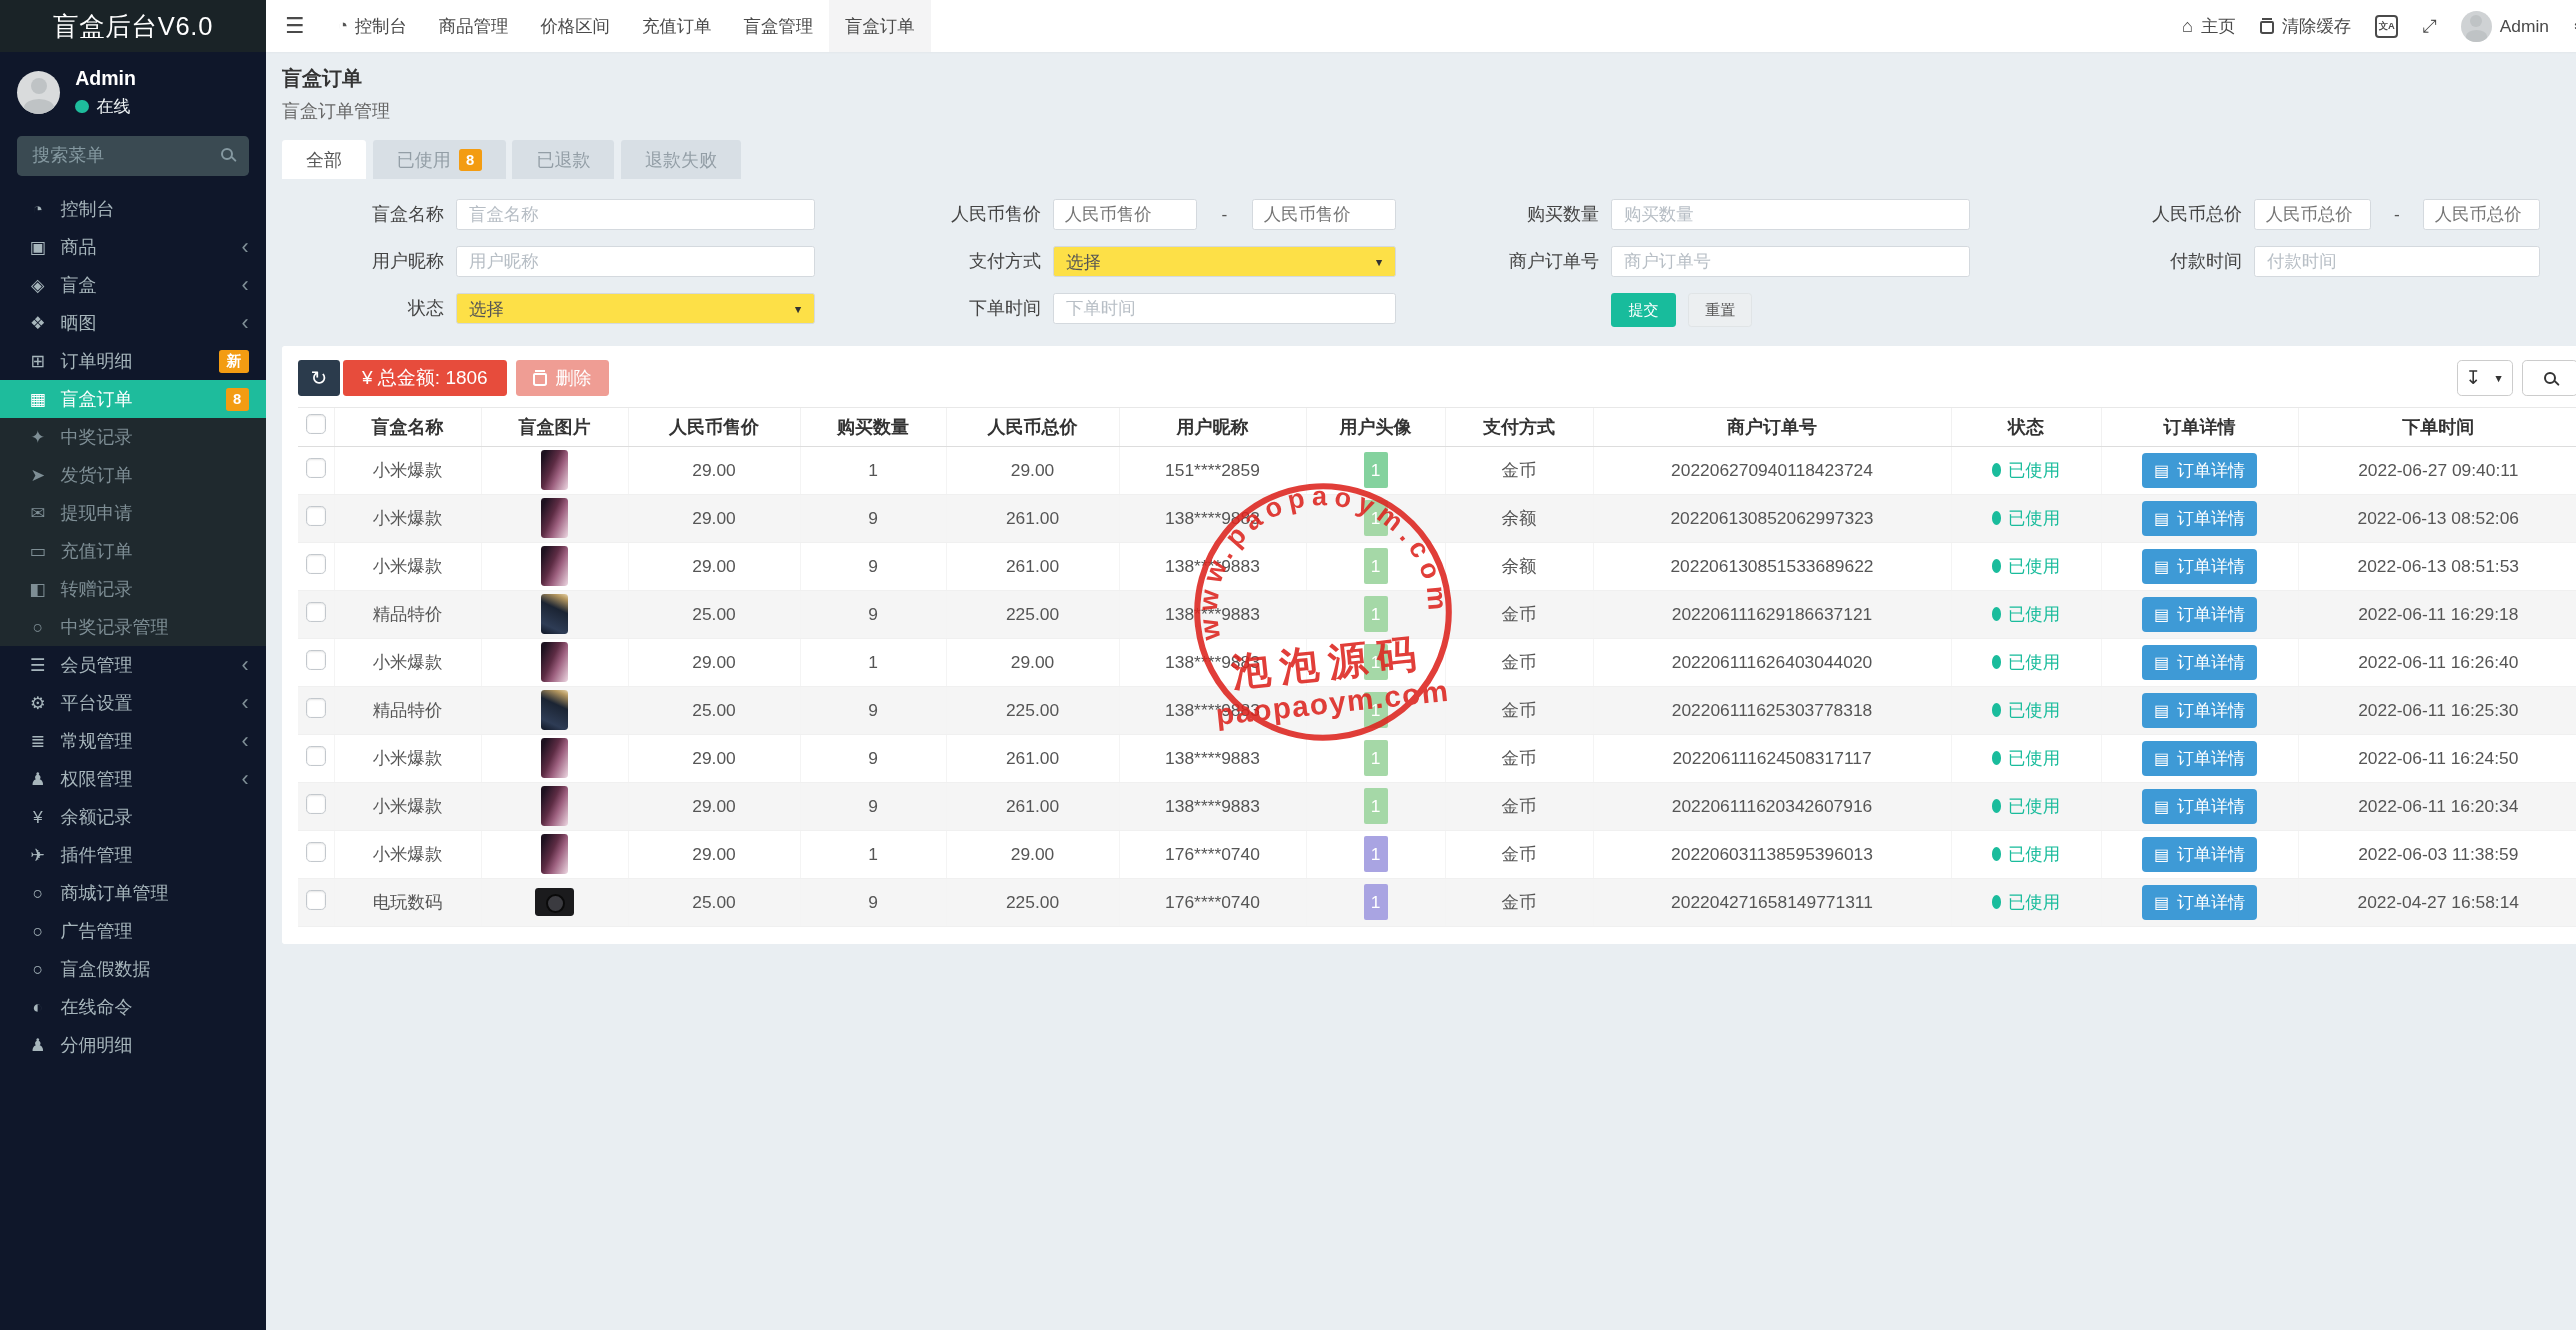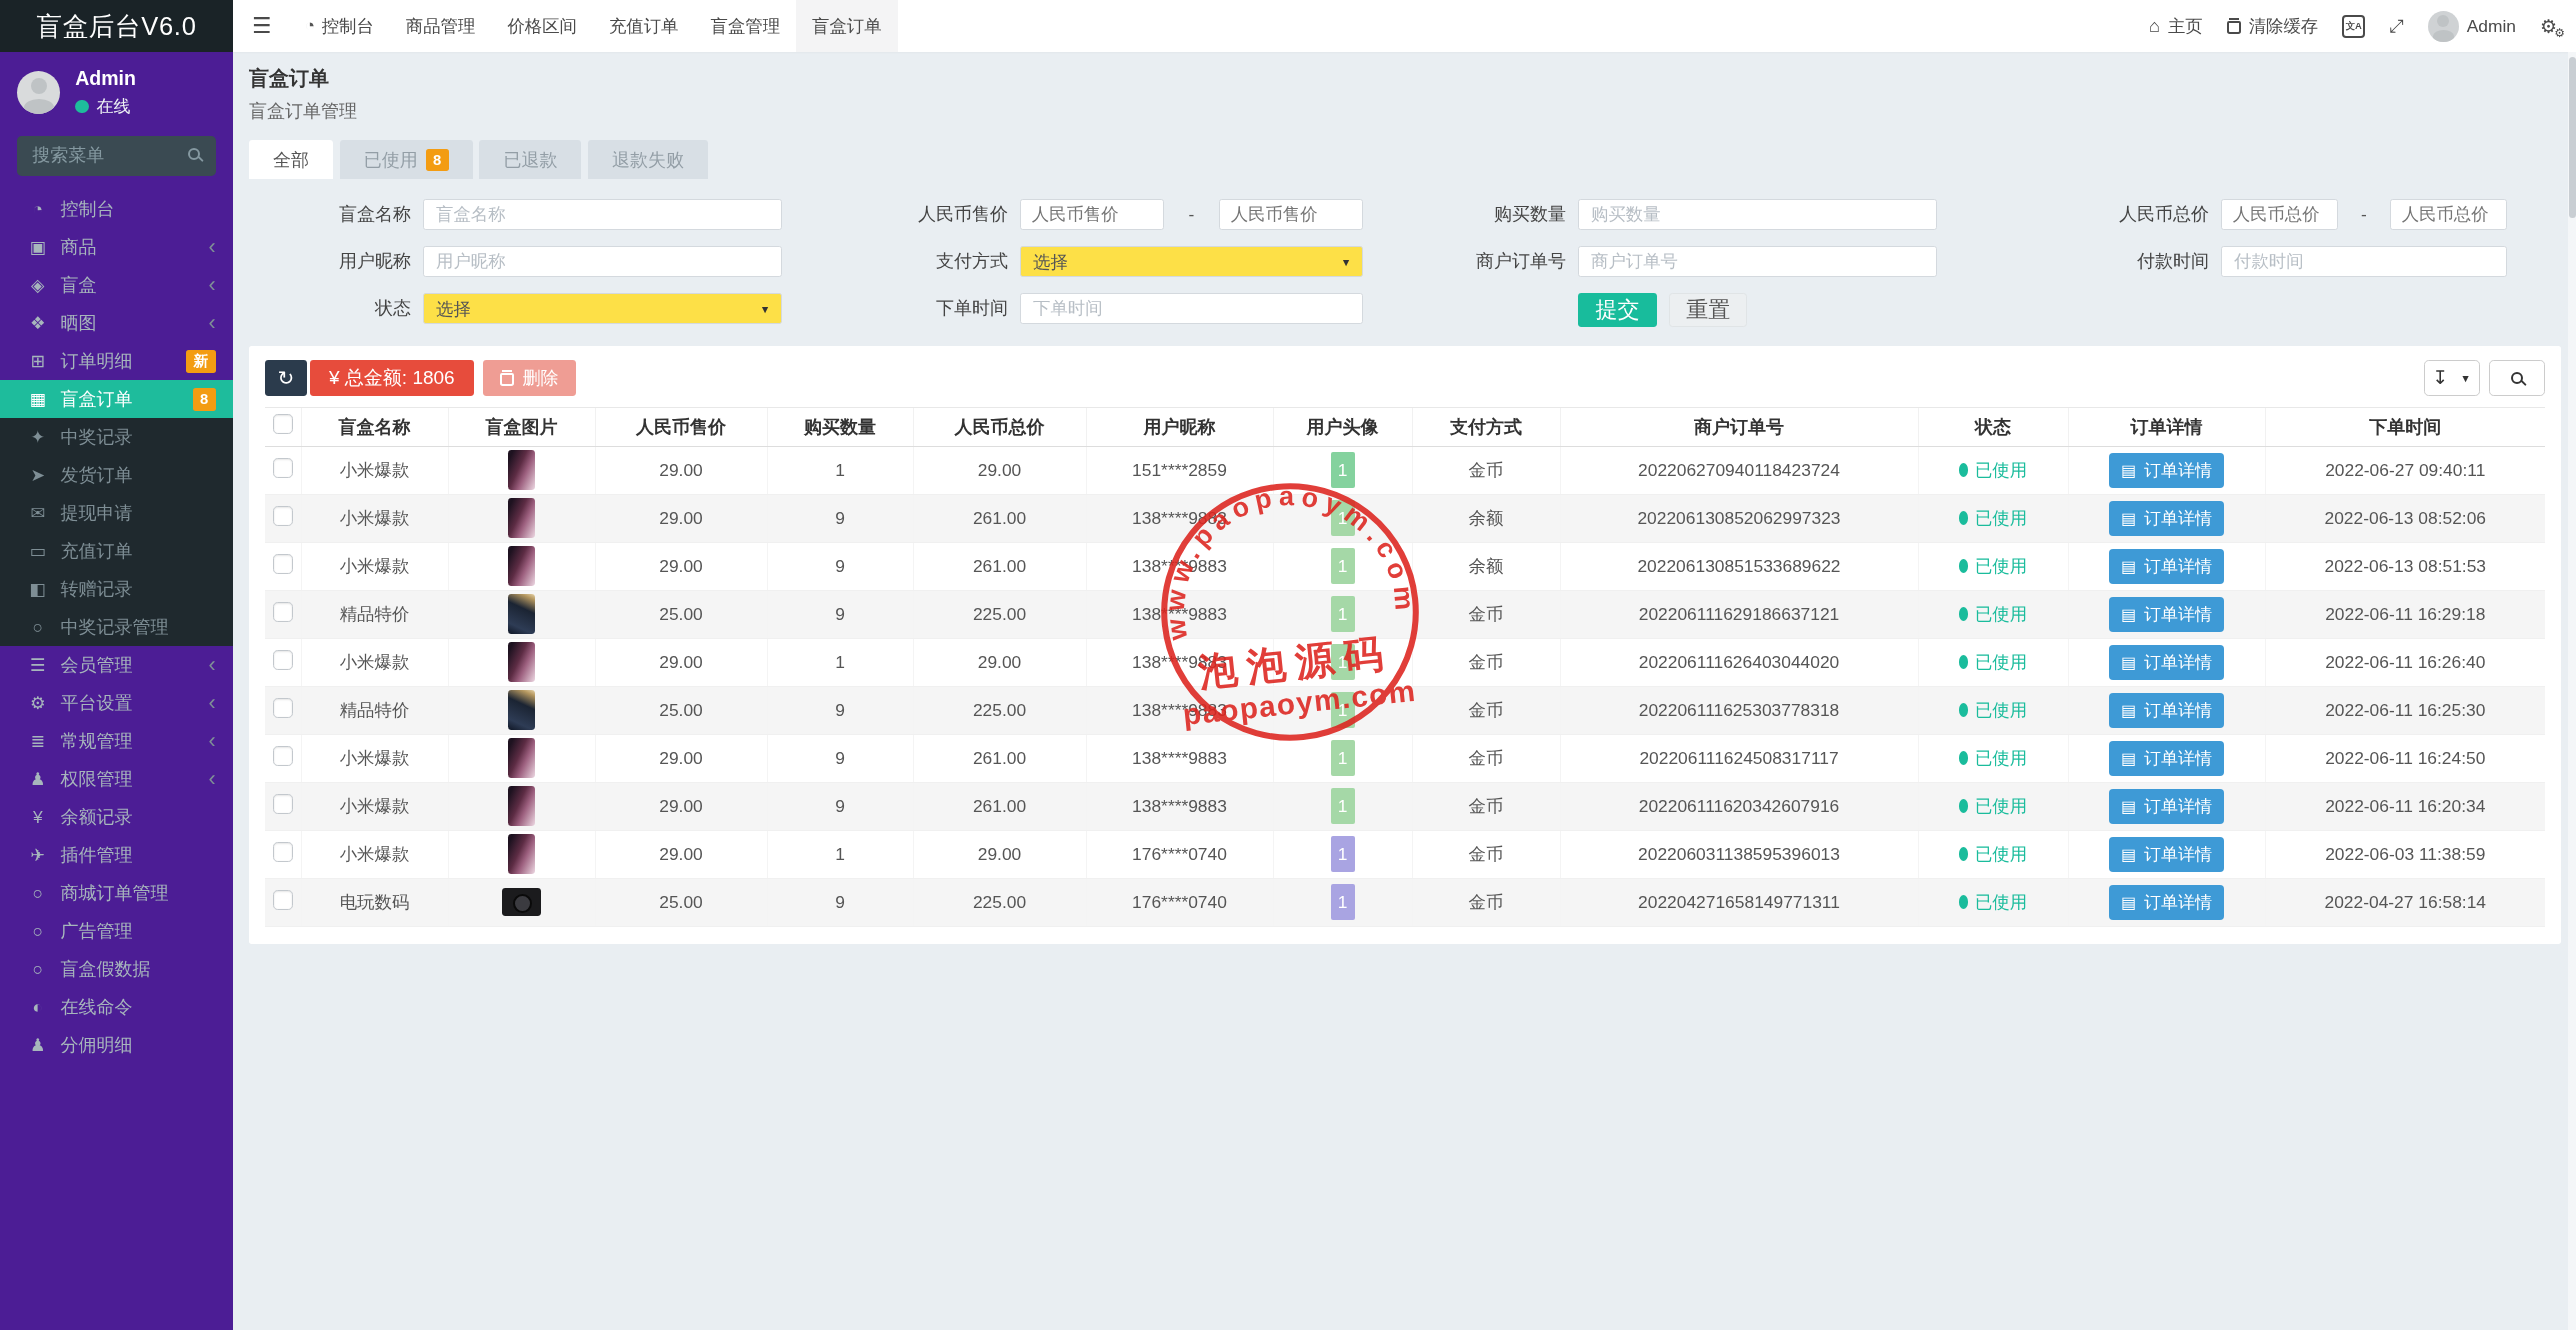--- a/index.html
+++ b/index.html
@@ -2,21 +2,21 @@
 <html style="font-size:10.7px"><head>
 <meta charset="utf-8">
 <style>
   * { margin:0; padding:0; box-sizing:border-box; }
   html,body { width:2576px; height:1330px; overflow:hidden;
     font-family:"Liberation Sans","DejaVu Sans",sans-serif; background:#e9eef2; color:#444; }
 
   .root { display:flex; width:100%; height:100%; }
 
   
-  .sidebar { width:233px; flex-shrink:0; background:#4c1d95; height:100%; position:relative; z-index:20; }
+  .sidebar { width:266px; flex-shrink:0; background:#0f172a; height:100%; position:relative; z-index:20; }
   .logo { height:52px; background:#1a2327; color:#fff; font-size:25.5px;
     display:flex; align-items:center; justify-content:center; letter-spacing:0.7px; }
   .user-panel { display:flex; align-items:center; gap:14.8px; padding:14.8px 16px 6.7px 17.4px; }
   .avatar { position:relative; border-radius:50%; background:#d9dbdc; overflow:hidden; flex-shrink:0; }
   .avatar.big { width:43px; height:43px; }
   .avatar.small { width:31px; height:31px; background:#cfd2d4; }
   .avatar::before { content:''; position:absolute; width:38%; height:38%; background:#bfc3c5; border-radius:50%; top:16%; left:31%; }
   .avatar::after  { content:''; position:absolute; width:68%; height:40%; background:#bfc3c5; border-radius:50% 50% 0 0; bottom:-4%; left:16%; }
   .user-meta { display:flex; flex-direction:column; gap:5.4px; }
   .user-name { color:#fff; font-size:19.5px; font-weight:bold; }
@@ -83,21 +83,21 @@
     font-size:17.4px; color:#555; padding:0 12px; outline:none; width:100%; }
   .f-input::placeholder { color:#b7bec5; }
   .range { display:flex; align-items:center; }
   .range .dash { flex:1; text-align:center; color:#555; font-size:17.4px; }
   .range-in { height:31px; background:#fff; border:0.7px solid #d4d9de; border-radius:2.7px; font-size:17.4px; color:#555; padding:0 10.7px; outline:none; }
   .w-f2 .range-in { width:144px; } .w-f4 .range-in { width:117px; }
   .f-select { height:31px; background:#fde047; border:0.7px solid #d4d9de; border-radius:2.7px;
     display:flex; align-items:center; justify-content:space-between; padding:0 10.7px 0 12px; cursor:pointer; }
   .f-select .sel-text { font-size:17.4px; color:#555; }
   .f-select .caret { font-size:10.7px; color:#333; }
-  .btn { border:none; border-radius:3.4px; font-size:22px; cursor:pointer; display:inline-flex; align-items:center; gap:8px; }
+  .btn { border:none; border-radius:3.4px; font-size:15px; cursor:pointer; display:inline-flex; align-items:center; gap:8px; }
   .btn-submit { background:#18bc9c; color:#fff; height:34px; padding:0 17.4px; }
   .btn-reset  { background:#eceff1; color:#555; height:34px; padding:0 16px; margin-left:9.4px; border:0.7px solid #e0e4e6; }
 
   
   .card { background:#fff; border-radius:2.7px; margin-top:19px; padding:13.4px 16px 17.4px; position:relative; }
   .toolbar { display:flex; align-items:center; }
   .btn-refresh { background:#2b3b4c; color:#fff; width:42px; height:36px; justify-content:center; font-size:20px; }
   .btn-total { background:#e74c3c; color:#fff; height:36px; padding:0 19px; margin-left:3px; font-size:19px; }
   .btn-delete { background:#ef9d94; color:#fff; height:36px; padding:0 17.4px; margin-left:9.4px; font-size:18px; }
   .toolbar-right { margin-left:auto; display:flex; gap:9.4px; }

